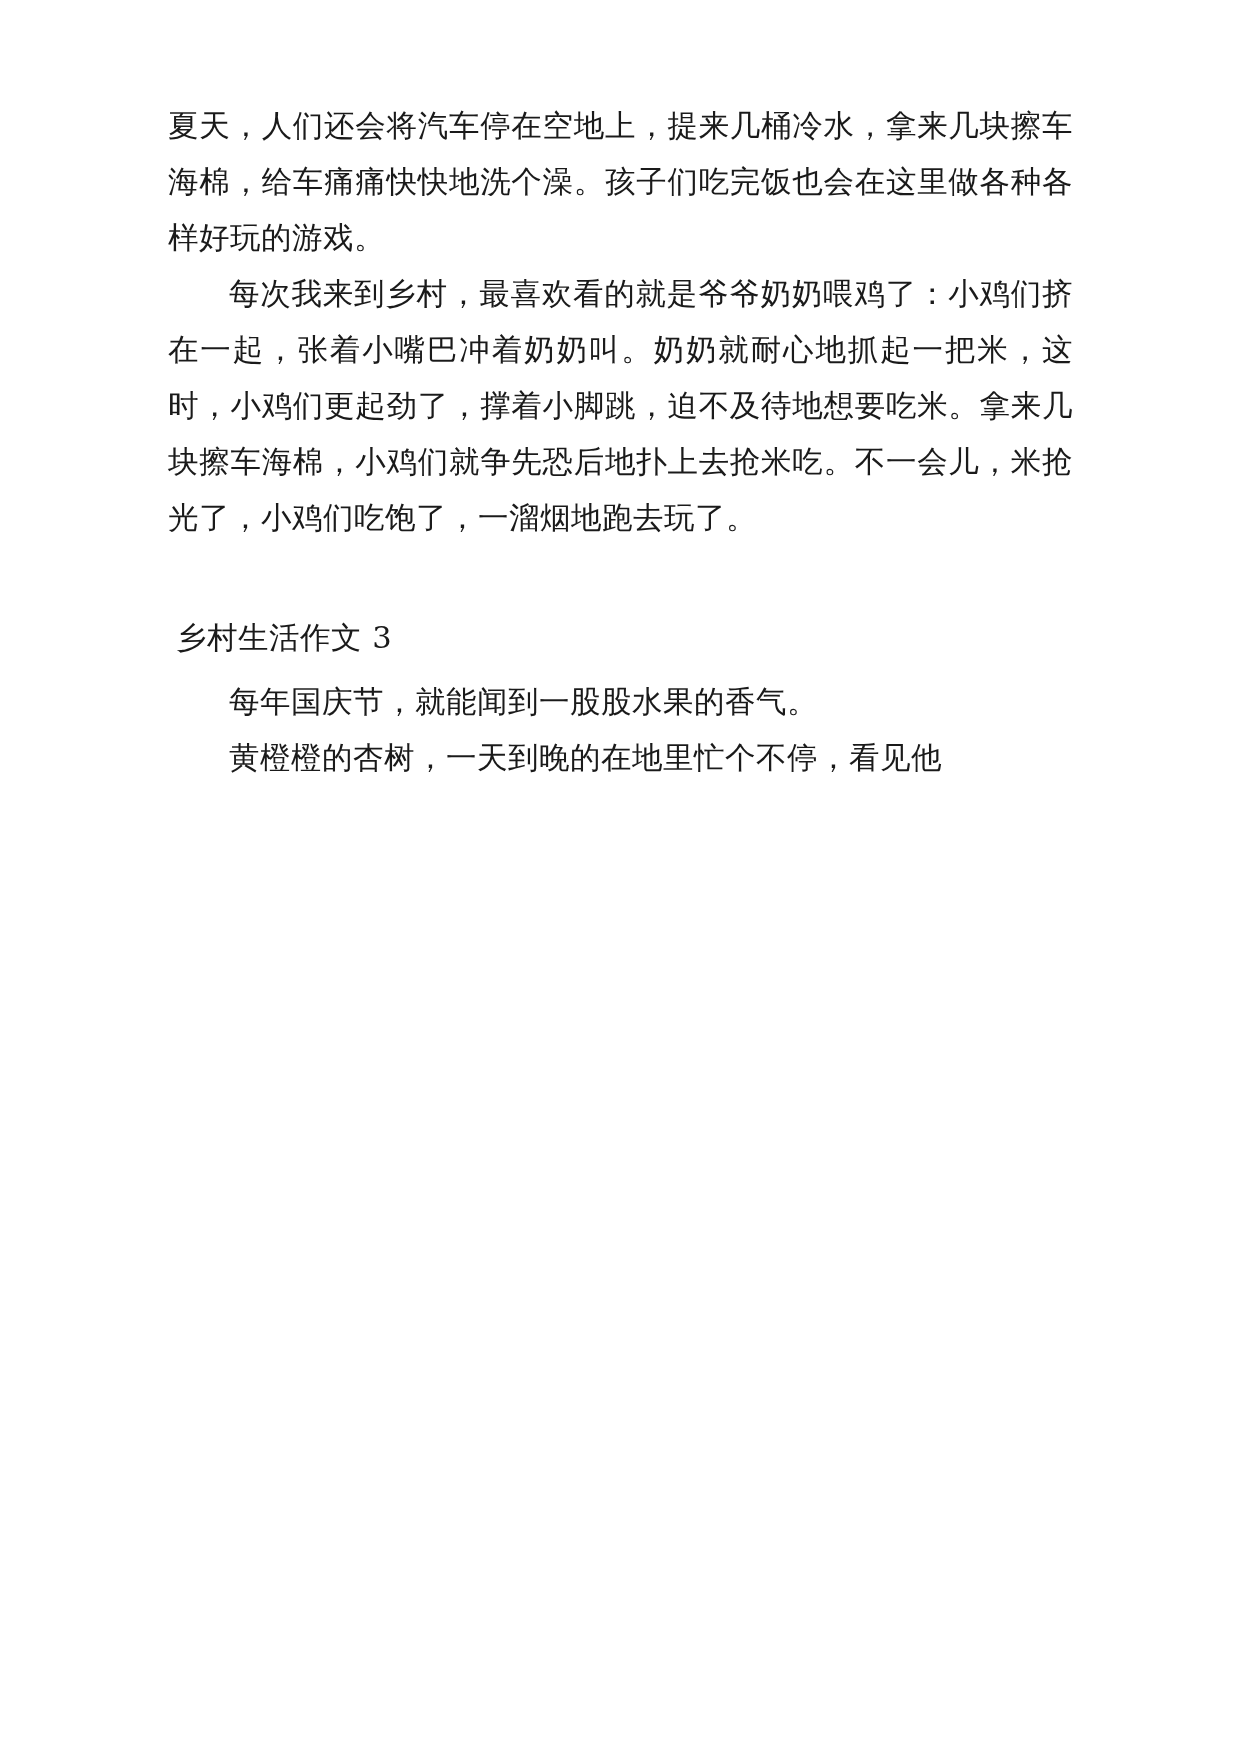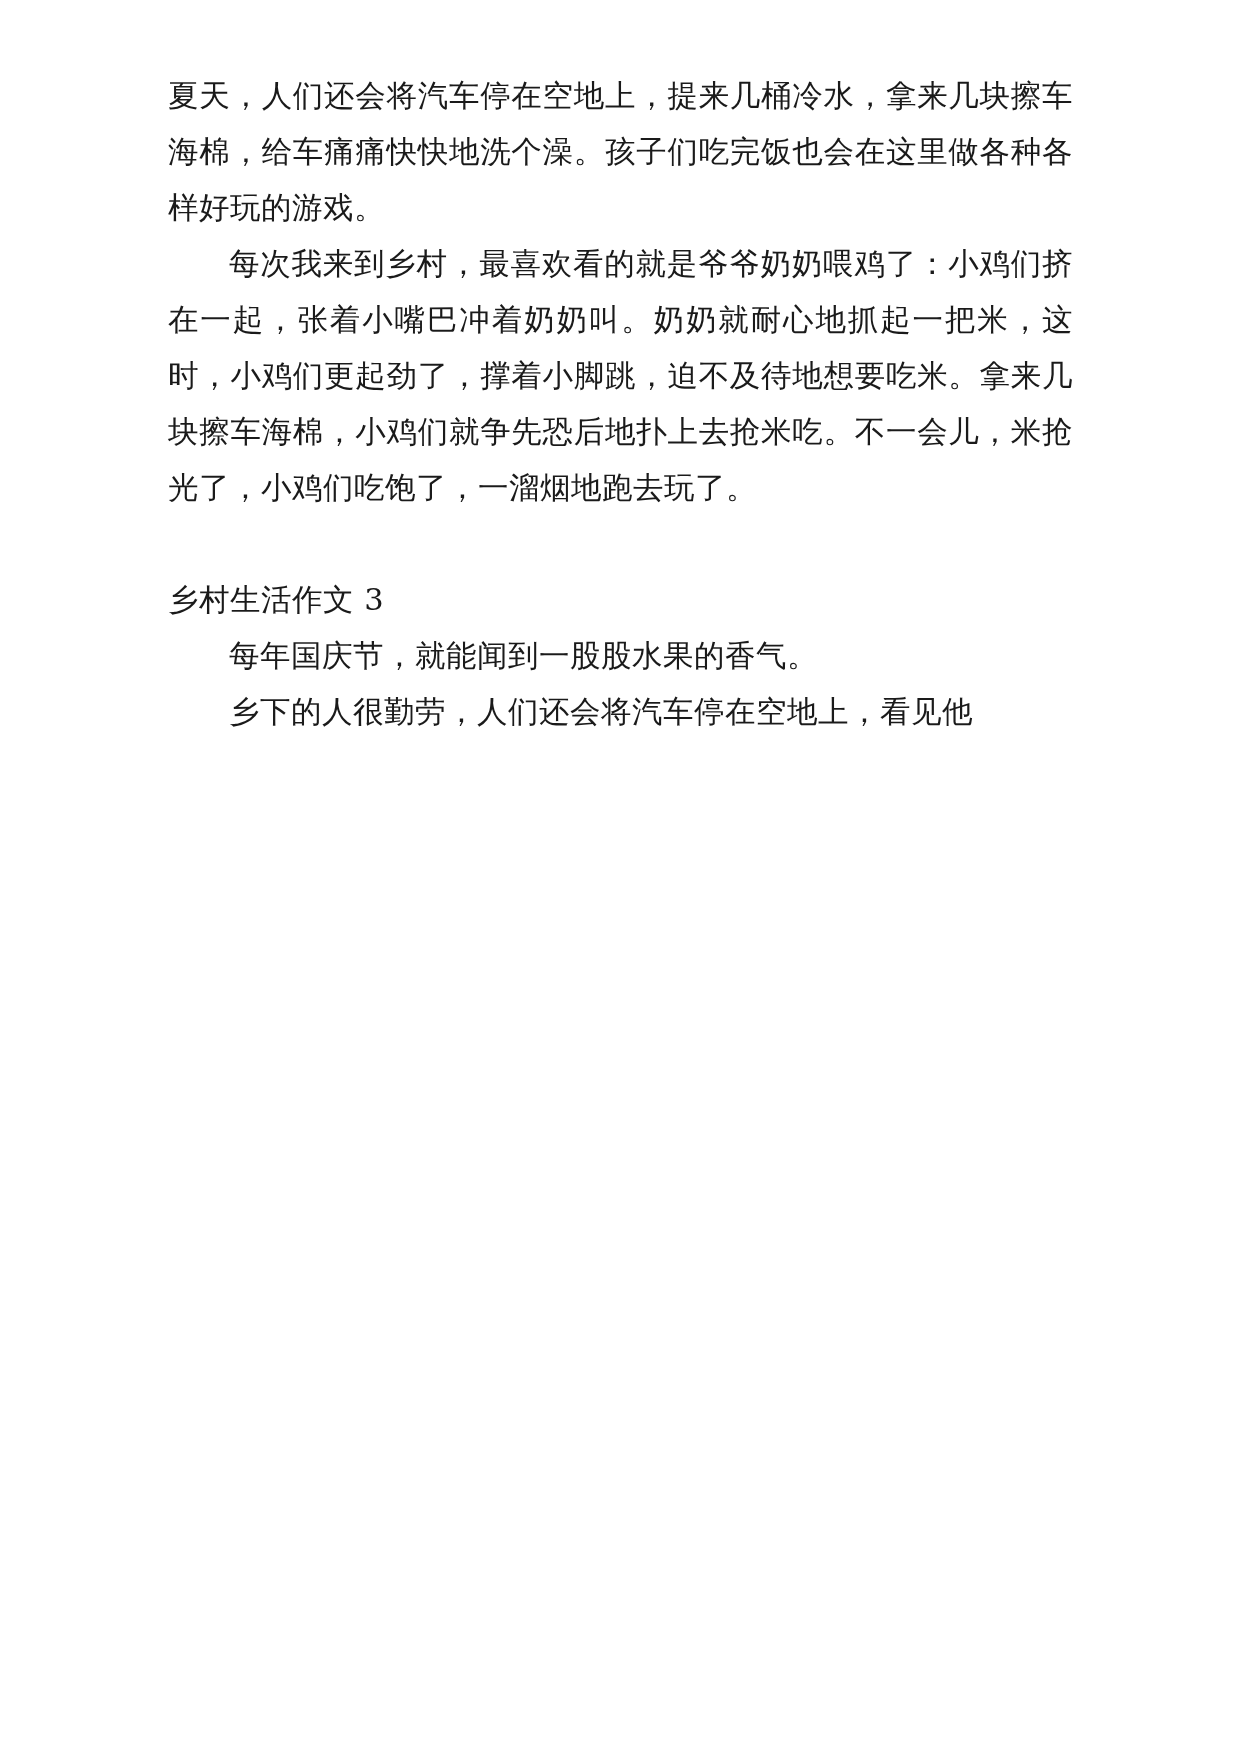--- a/index.html
+++ b/index.html
@@ -12,40 +12,40 @@
     height: 1754px;
     font-family: "DejaVu Serif", "Liberation Serif", serif;
     color: #000000;
     -webkit-font-smoothing: antialiased;
   }
   .page {
     position: relative;
     box-sizing: border-box;
     width: 1241px;
     height: 1754px;
-    padding: 68px 168px 0 168px;
+    padding: 98px 168px 0 168px;
     background: #ffffff;
   }
   .doc-body {
     width: 905px;
   }
   .para {
     margin: 0 0 0 0;
     font-size: 30.5px;
     line-height: 56px;
     letter-spacing: 0.5px;
     text-align: justify;
     text-justify: inter-ideograph;
     color: #1a1a1a;
   }
   .para.indent {
     text-indent: 61px;
   }
   .heading {
-    margin: 0;
+    margin: 8px;
     font-size: 30.5px;
     line-height: 56px;
     letter-spacing: 0.5px;
     color: #1a1a1a;
   }
   .gap-block {
     height: 56px;
   }
 </style>
 </head>
@@ -59,16 +59,16 @@
     <p class="para indent">每次我来到乡村，最喜欢看的就是爷爷奶奶喂鸡了：小鸡们挤在一起，张着小嘴巴冲着奶奶叫。奶奶就耐心地抓起一把米，这时，小鸡们更起劲了，撑着小脚跳，迫不及待地想要吃米。拿来几块擦车海棉，小鸡们就争先恐后地扑上去抢米吃。不一会儿，米抢光了，小鸡们吃饱了，一溜烟地跑去玩了。</p>
 
 
     <div class="gap-block"></div>
 
     <p class="heading">乡村生活作文 3</p>
 
     <p class="para indent">每年国庆节，就能闻到一股股水果的香气。</p>
 
 
-    <p class="para indent">乡下的人很勤劳，人们还会将汽车停在空地上，看见他</p>
+    <p class="para indent">黄橙橙的杏树，一天到晚的在地里忙个不停，看见他</p>
 
   </div>
 </div>
 
 </body></html>

